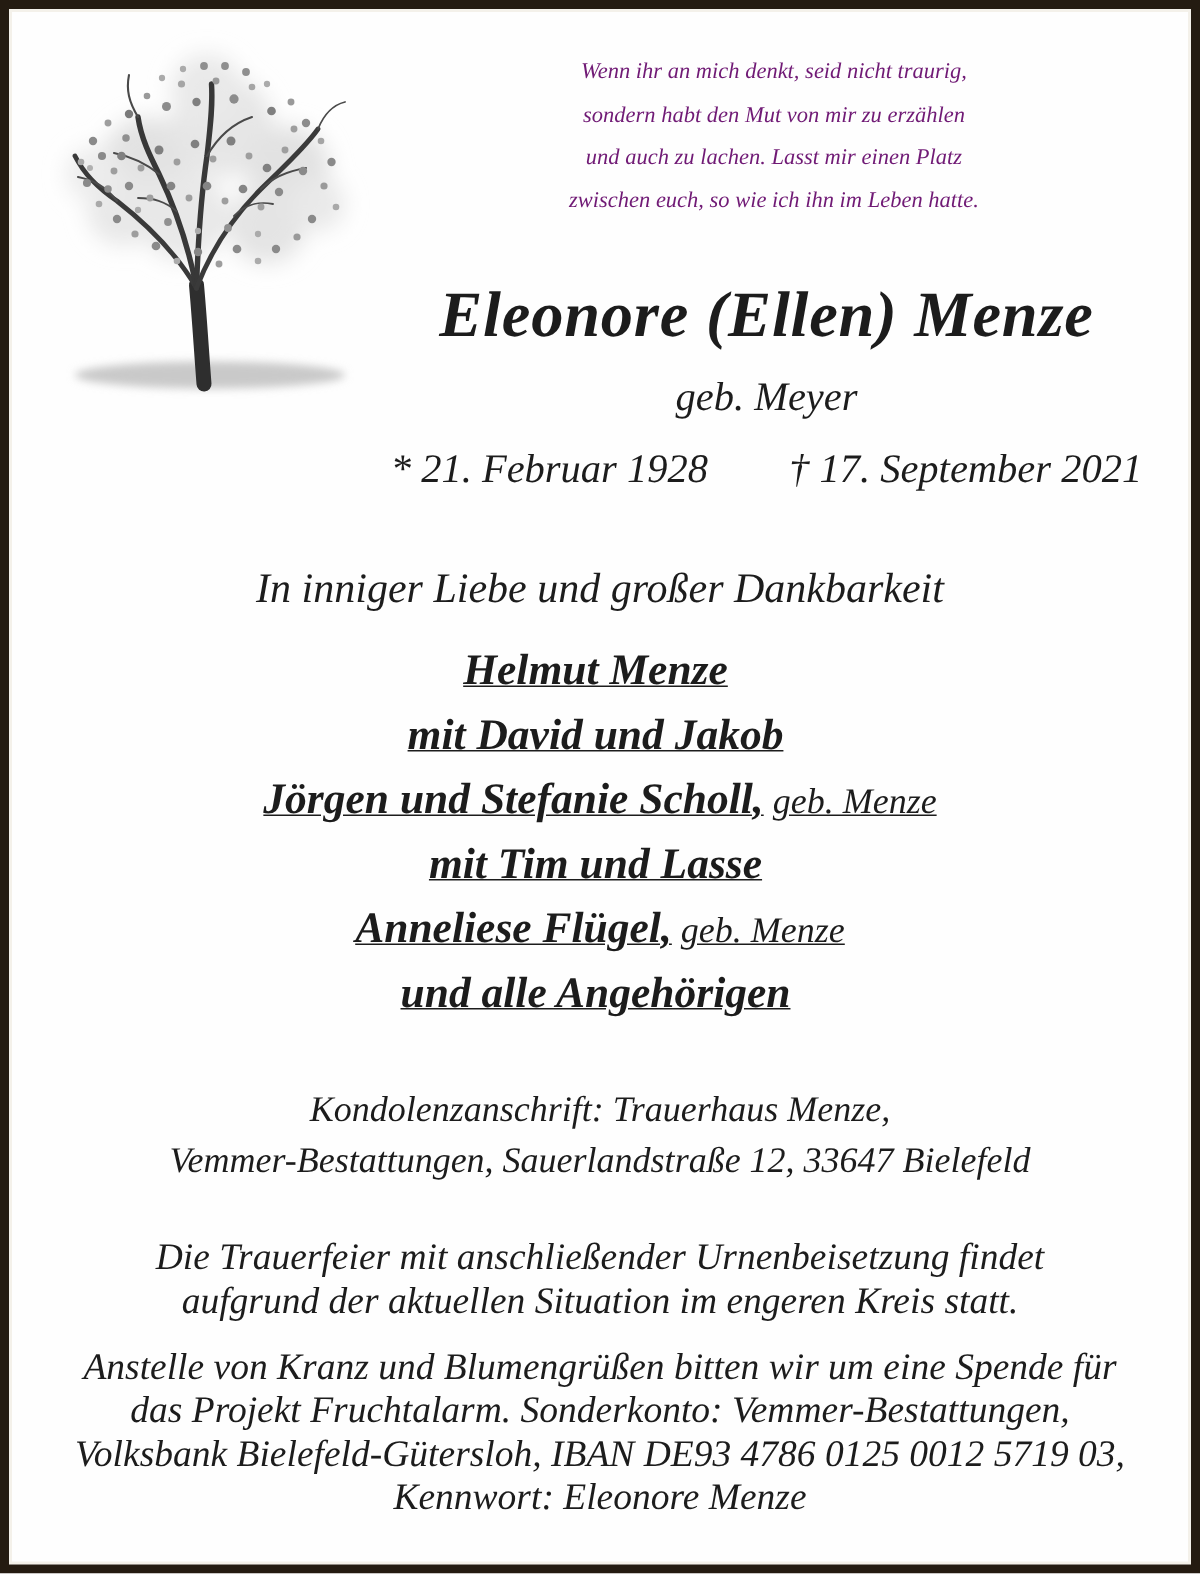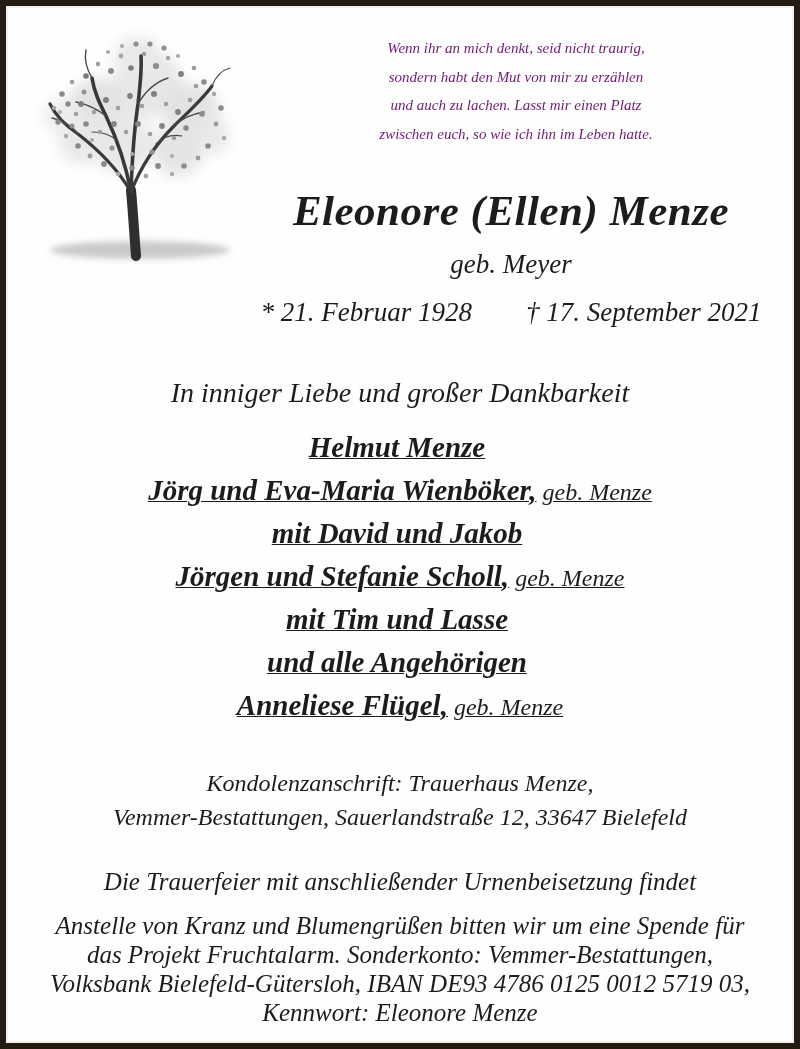--- a/index.html
+++ b/index.html
@@ -240,46 +240,44 @@
 
   <div class="main">
 
     <div class="intro">In inniger Liebe und großer Dankbarkeit</div>
 
     <div class="mourners">
       <div class="mourner-line">
         <span class="mourner-name">Helmut Menze</span><span class="mourner-suffix"></span>
       </div>
       <div class="mourner-line">
-        <span class="mourner-name">Jörg und Eva-Maria Wienböker,</span><span class="mourner-suffix">geb. Menze</span>
-      </div>
-      <div class="mourner-line">
         <span class="mourner-name">mit David und Jakob</span><span class="mourner-suffix"></span>
       </div>
       <div class="mourner-line">
         <span class="mourner-name">Jörgen und Stefanie Scholl,</span><span class="mourner-suffix">geb. Menze</span>
       </div>
       <div class="mourner-line">
         <span class="mourner-name">mit Tim und Lasse</span><span class="mourner-suffix"></span>
       </div>
       <div class="mourner-line">
+        <span class="mourner-name">Anneliese Flügel,</span><span class="mourner-suffix">geb. Menze</span>
+      </div>
+      <div class="mourner-line">
         <span class="mourner-name">und alle Angehörigen</span><span class="mourner-suffix"></span>
-      </div>
-      <div class="mourner-line">
-        <span class="mourner-name">Anneliese Flügel,</span><span class="mourner-suffix">geb. Menze</span>
       </div>
     </div>
 
     <div class="condolence">
       <div>Kondolenzanschrift: Trauerhaus Menze,</div>
       <div>Vemmer-Bestattungen, Sauerlandstraße 12, 33647 Bielefeld</div>
     </div>
 
     <div class="ceremony">
       <div>Die Trauerfeier mit anschließender Urnenbeisetzung findet</div>
+      <div>aufgrund der aktuellen Situation im engeren Kreis statt.</div>
     </div>
 
     <div class="donation">
       <div>Anstelle von Kranz und Blumengrüßen bitten wir um eine Spende für</div>
       <div>das Projekt Fruchtalarm. Sonderkonto: Vemmer-Bestattungen,</div>
       <div>Volksbank Bielefeld-Gütersloh, IBAN DE93 4786 0125 0012 5719 03,</div>
       <div>Kennwort: Eleonore Menze</div>
     </div>
 
   </div>

